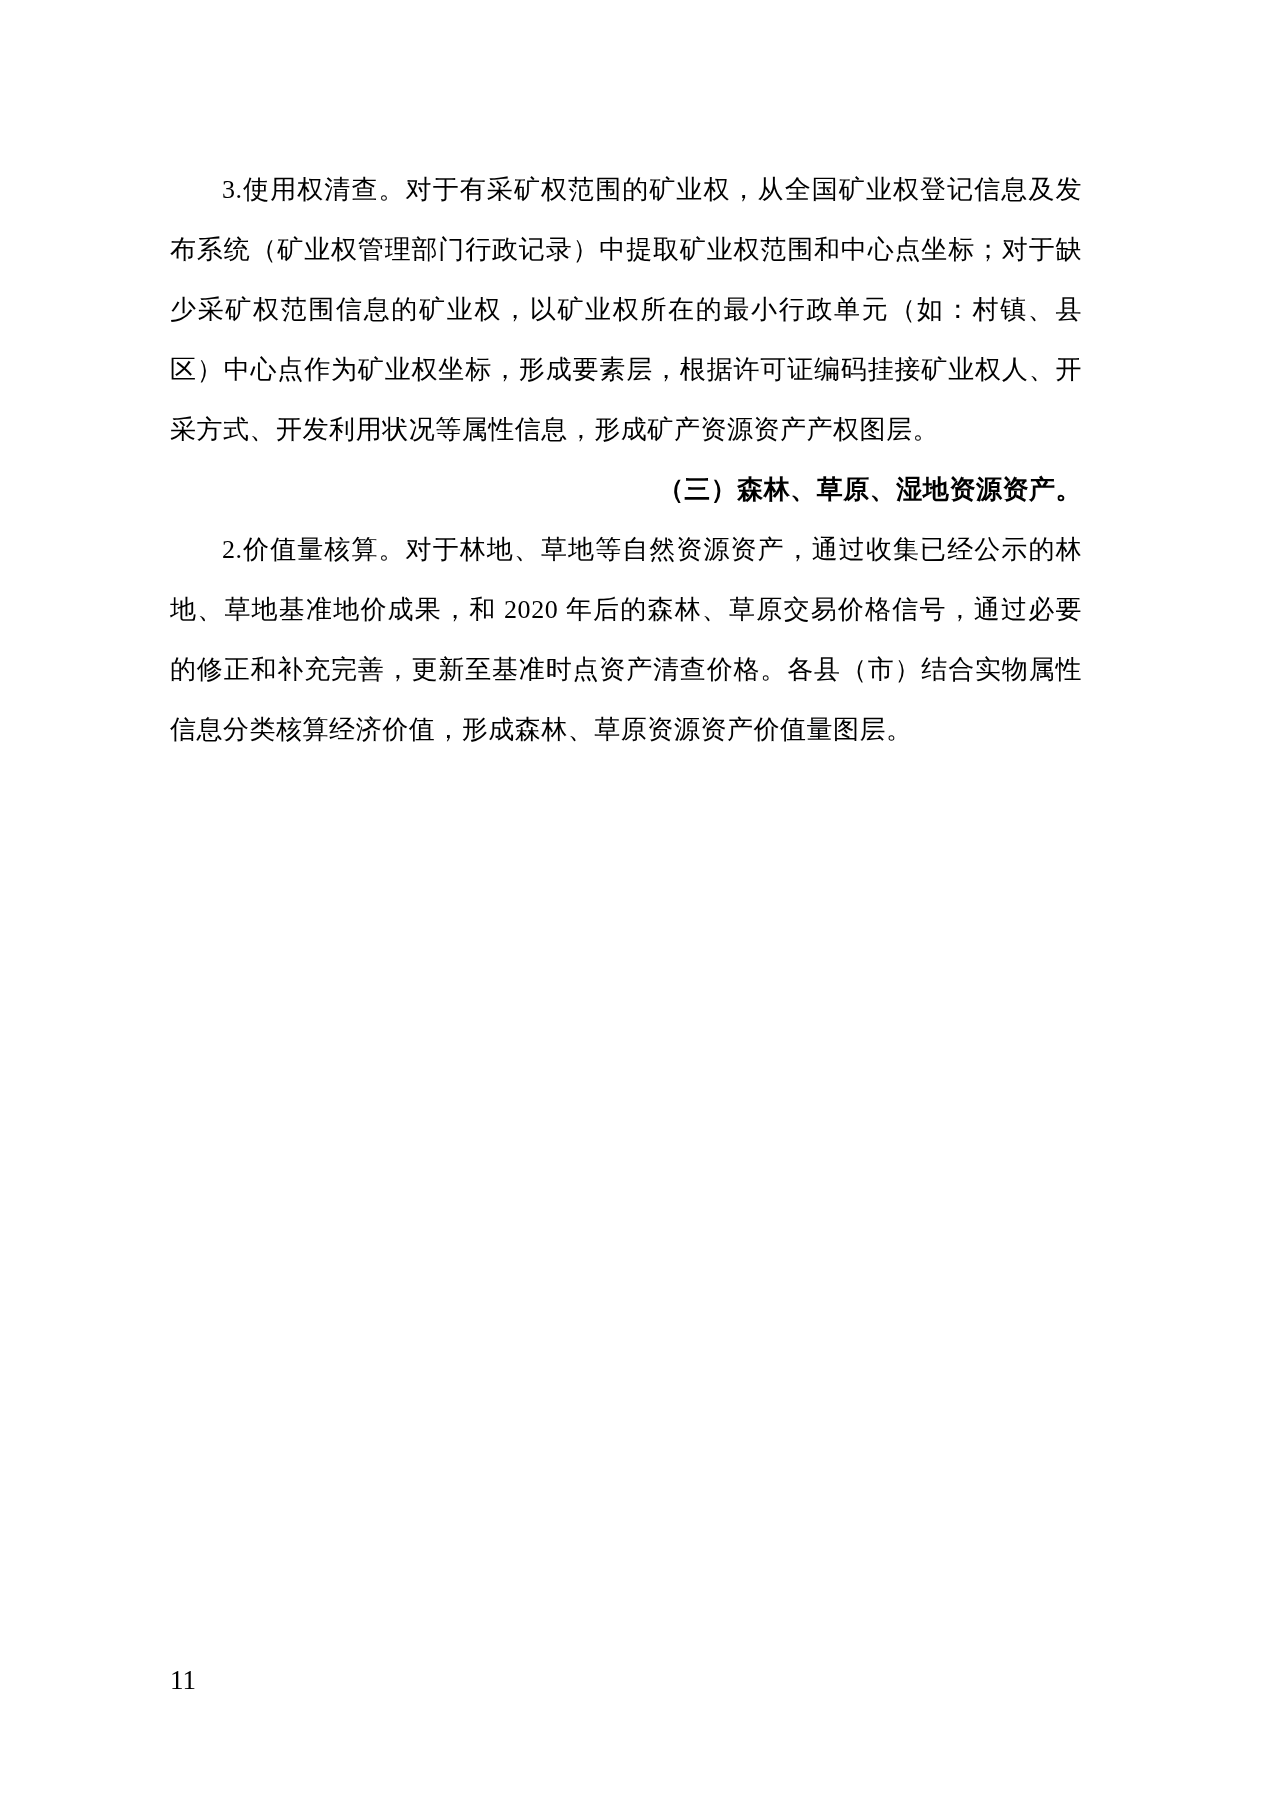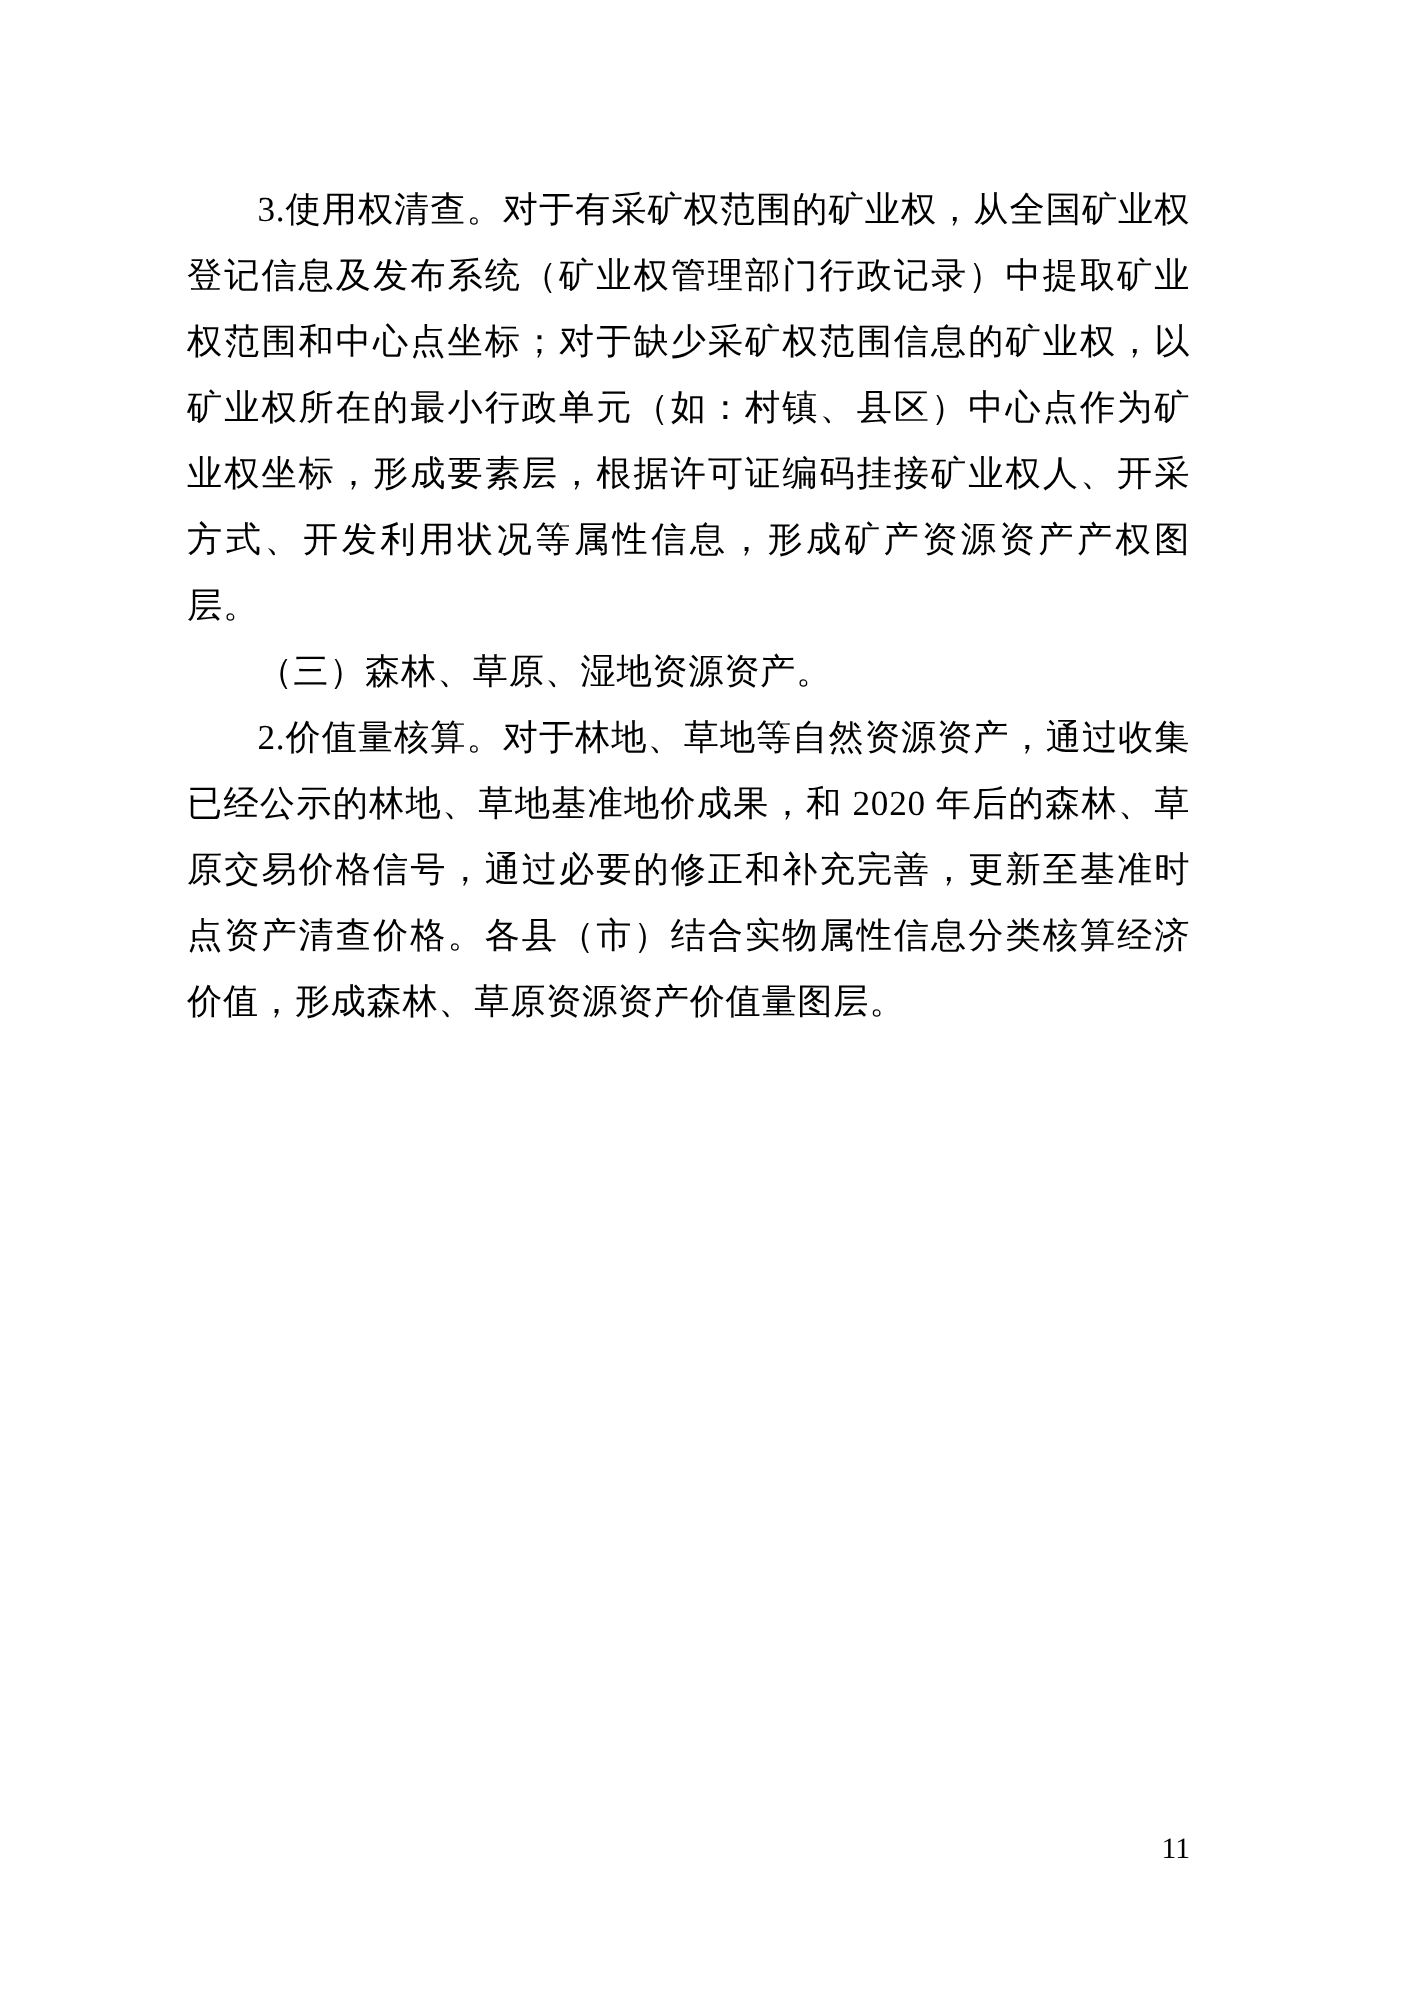--- a/index.html
+++ b/index.html
@@ -17,38 +17,38 @@
   .content {
     position: absolute;
     left: 170px;
     top: 160px;
     width: 912px;
   }
   .content p {
     margin: 0;
     padding: 0;
     font-family: "Liberation Serif", "DejaVu Serif", serif;
-    font-size: 32px;
+    font-size: 26px;
     line-height: 60px;
     color: #000000;
     text-align: justify;
     text-justify: inter-character;
     text-indent: 2em;
     letter-spacing: 0.02em;
   }
   .content p.heading {
-    font-weight: normal;
-    text-align: left;
+    font-weight: bold;
+    text-align: right;
   }
   .page-number {
     position: absolute;
     left: 170px;
     top: 1662px;
     width: 912px;
-    text-align: right;
+    text-align: left;
     font-family: "Liberation Serif", "DejaVu Serif", serif;
     font-size: 27px;
     line-height: 36px;
     color: #000000;
   }
 </style>
 </head>
 <body>
 
 <div class="page">

